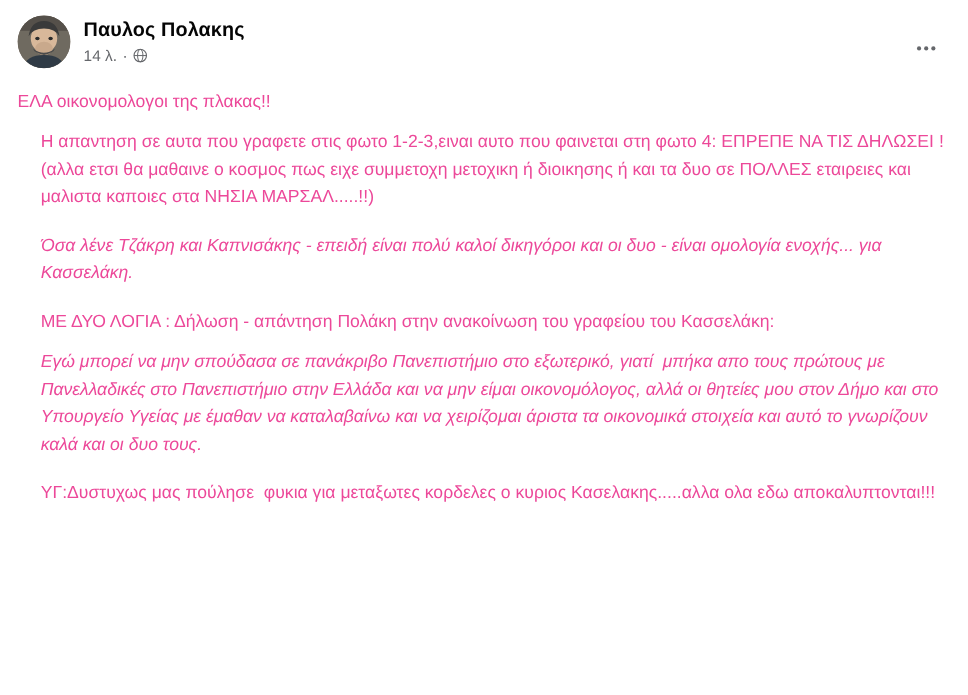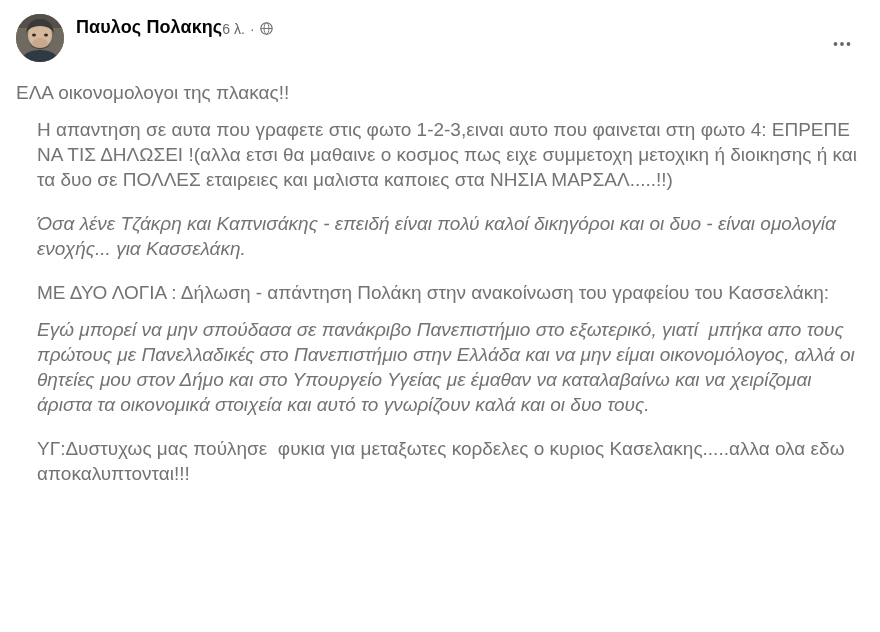--- a/index.html
+++ b/index.html
@@ -31,20 +31,21 @@
     border-radius: 50%;
     overflow: hidden;
     flex: 0 0 48px;
     background: #7a6f63;
     position: relative;
   }
   .avatar svg { display: block; }
   .header-text {
     margin-left: 12px;
     display: flex;
+    flex-direction: column;
     justify-content: center;
     padding-top: 2px;
   }
   .author-name {
     font-size: 18px;
     font-weight: bold;
     line-height: 22px;
     color: #050505;
     letter-spacing: 0.1px;
   }
@@ -76,23 +77,23 @@
     justify-content: center;
     color: #65676b;
     font-size: 22px;
     letter-spacing: 1.5px;
     font-weight: bold;
     cursor: pointer;
     user-select: none;
   }
   .post-body {
     margin-top: 10px;
-    font-size: 19px;
+    font-size: 16px;
     line-height: 25px;
-    color: #737373;
+    color: #ec4899;
   }
   .para {
     margin: 0 0 0 0;
     white-space: pre-wrap;
     word-wrap: break-word;
   }
   .para + .para { margin-top: 0; margin-left: 21px; }
   .para.gap { margin-top: 19px; }
   .para.gap-small { margin-top: 12px; }
   .para.italic { font-style: italic; }
@@ -114,21 +115,21 @@
         <path d="M14 30 Q24 38 34 30 Q33 34 24 36 Q15 34 14 30 Z" fill="#4b4b4b"></path>
         <path d="M4 48 Q8 36 24 36 Q40 36 44 48 Z" fill="#2f3a45"></path>
         <ellipse cx="18" cy="21" rx="2" ry="1.6" fill="#2b2b2b"></ellipse>
         <ellipse cx="30" cy="21" rx="2" ry="1.6" fill="#2b2b2b"></ellipse>
       </svg>
     </div>
 
     <div class="header-text">
       <div class="author-name">Παυλος Πολακης</div>
       <div class="meta-row">
-        <span>6 λ.</span>
+        <span>14 λ.</span>
         <span class="meta-sep">·</span>
         <span class="globe-icon">
           <svg width="13" height="13" viewBox="0 0 16 16" aria-hidden="true">
             <circle cx="8" cy="8" r="7" fill="none" stroke="#65676b" stroke-width="1.3"></circle>
             <ellipse cx="8" cy="8" rx="3" ry="7" fill="none" stroke="#65676b" stroke-width="1.1"></ellipse>
             <line x1="1" y1="8" x2="15" y2="8" stroke="#65676b" stroke-width="1.1"></line>
           </svg>
         </span>
       </div>
     </div>

